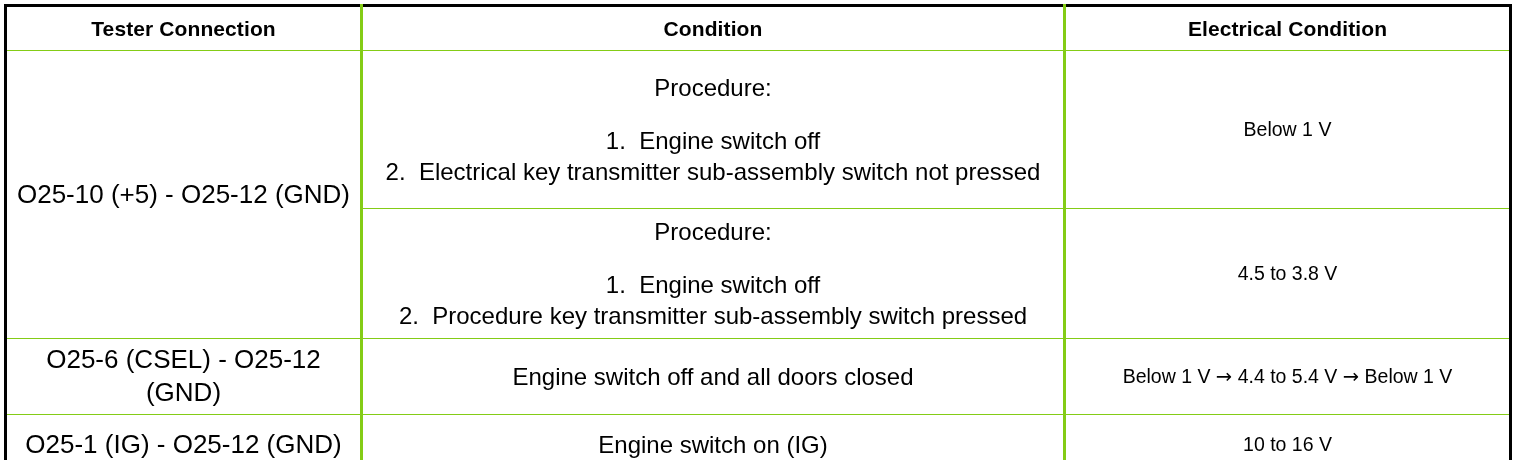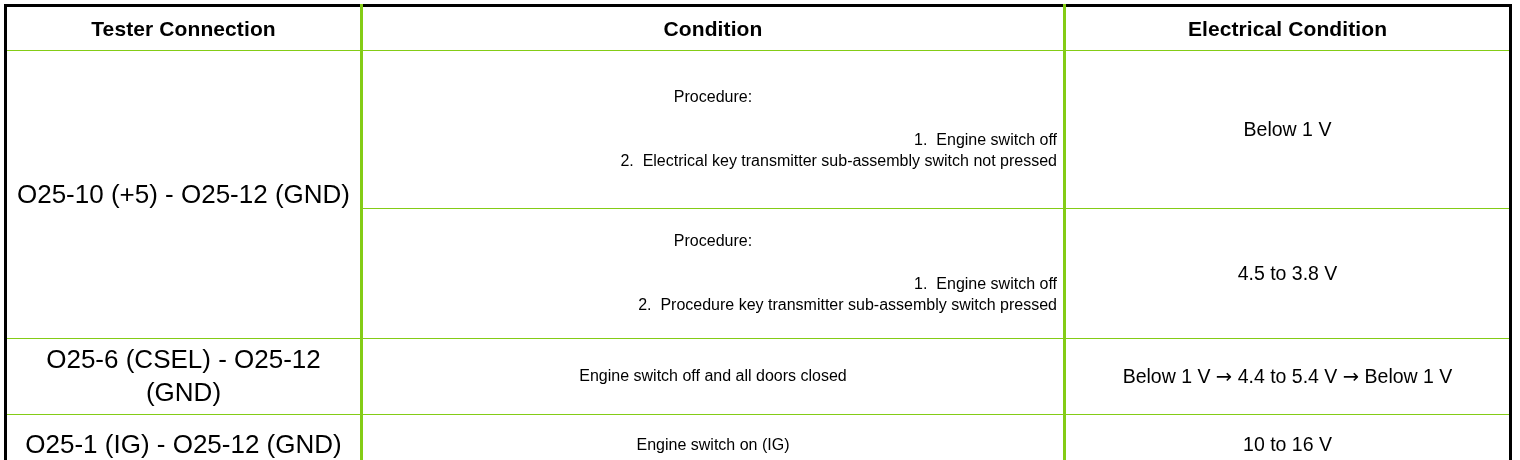--- a/index.html
+++ b/index.html
@@ -52,21 +52,21 @@
     height: 45px;
     border-bottom-width: 3px;
   }
 
   td.conn-cell {
     font-size: 26px;
     line-height: 1.28;
   }
 
   td.cond-cell {
-    font-size: 16px;
+    font-size: 24px;
     line-height: 1.30;
     padding-top: 10px;
     padding-bottom: 10px;
   }
 
   td.spec-cell {
     font-size: 19.5px;
     line-height: 1.30;
   }
 
@@ -75,21 +75,20 @@
     margin: 0 0 22px 0;
   }
 
   .proc-steps {
     display: block;
   }
 
   .proc-step {
     display: block;
     margin: 0;
-    text-align: right;
   }
 
   .step-num {
     display: inline;
     white-space: pre;
   }
 
   .arrow {
     display: inline;
     font-family: "DejaVu Sans", sans-serif;

